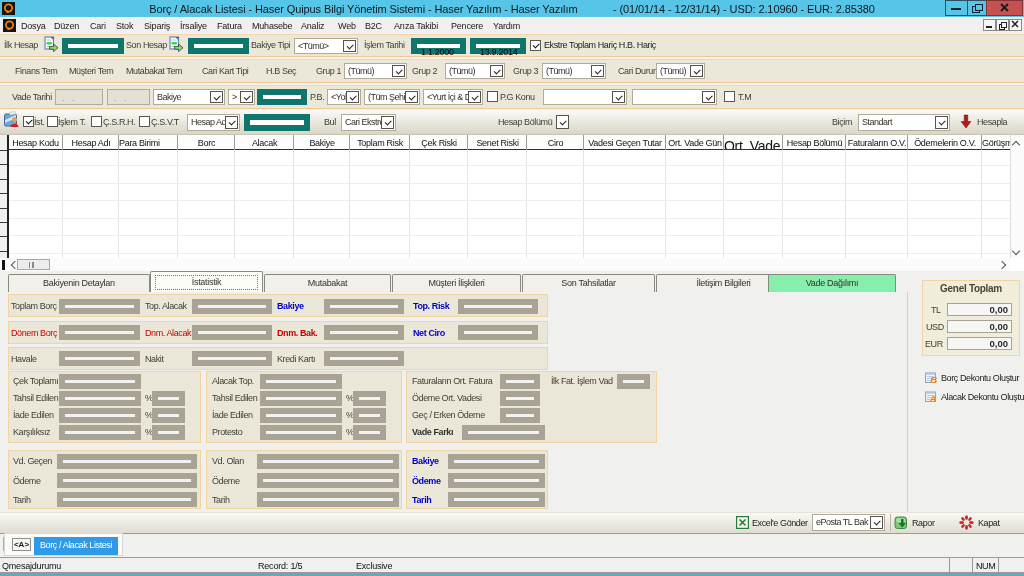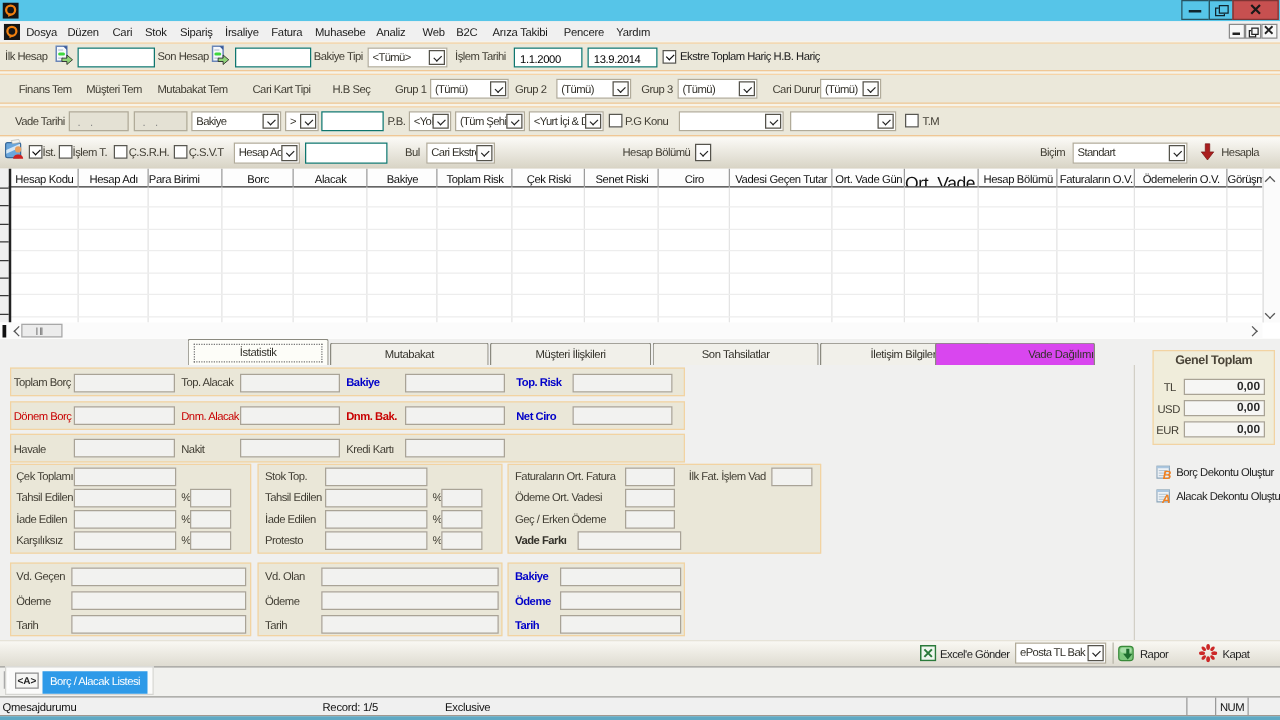--- a/index.html
+++ b/index.html
@@ -1,19 +1,19 @@
 <!DOCTYPE html>
 <html><head><meta charset="utf-8">
 <style>
 html,body{margin:0;padding:0}
 #scr{position:relative;width:1024px;height:576px;overflow:hidden;background:#f0f0ef;
   font-family:"Liberation Sans",sans-serif;font-size:9px;color:#000}
 .abs{position:absolute}
 .lbl{position:absolute;white-space:nowrap;color:#403d33;font-size:9px;letter-spacing:-0.4px;line-height:9px}
-.fld{position:absolute;background:#fff;border:1px solid #0f766e;box-sizing:border-box;font-size:9px;letter-spacing:-0.3px}
+.fld{position:absolute;background:#fff;border:6px solid #0f766e;box-sizing:border-box;font-size:9px;letter-spacing:-0.3px}
 .sunk{position:absolute;background:#fff;border:1px solid #b1ab99;box-sizing:border-box}
 .cmb{position:absolute;background:#fff;border:1px solid #b1ab99;box-sizing:border-box;white-space:nowrap;overflow:hidden}
 .cmb .tx{position:absolute;left:3px;top:3px;font-size:9px;letter-spacing:-0.5px;color:#33312a;line-height:9px}
 .ar{position:absolute;top:1px;right:1px;bottom:1px;width:13px;background:#fdfdfd;border:1px solid #55534b;box-sizing:border-box}
 .ar:after{content:"";position:absolute;left:2.5px;top:3px;width:5px;height:2.5px;border-left:1.6px solid #222;border-bottom:1.6px solid #222;transform:rotate(-45deg)}
 .chk{position:absolute;width:11px;height:11px;background:#fff;border:1px solid #585750;box-sizing:border-box}
 .chk.on:after{content:"";position:absolute;left:1.5px;top:2px;width:5px;height:2.5px;border-left:1.8px solid #0a0a0a;border-bottom:1.8px solid #0a0a0a;transform:rotate(-45deg)}
 .band{position:absolute;left:0;width:1024px;background:#ebe8da;border-top:1px solid #f6d4a7;border-bottom:1px solid #f0c795;box-sizing:border-box}
 .tanbox{position:absolute;background:#eae7d8;border:1px solid #f2d3a2;box-sizing:border-box}
 .blu{color:#0000c8;font-weight:bold}
@@ -21,20 +21,21 @@
 </style></head>
 <body>
 <div id="scr">
 
 <div class="abs" style="left:0;top:0;width:1024px;height:17px;background:#56c5e8"></div>
 <div class="abs" style="left:2px;top:2px"><svg width="13" height="13" viewBox="0 0 13 13">
         <rect width="13" height="13" fill="#151515"></rect>
         <circle cx="6.5" cy="6" r="3.6" fill="none" stroke="#f08010" stroke-width="1.8"></circle>
         <path d="M4.6 8.6 L4.6 11.6 L8.6 9.4 Z" fill="#f08010"></path>
       </svg></div>
+<div class="abs" style="left:0;top:3px;width:1024px;text-align:center;white-space:nowrap;font-size:11px;letter-spacing:-0.1px;color:#0c1a20">Borç / Alacak Listesi - Haser Quipus Bilgi Yönetim Sistemi - Haser Yazılım - Haser Yazılım&nbsp;&nbsp;&nbsp;&nbsp;&nbsp;&nbsp;&nbsp;&nbsp;&nbsp;&nbsp;&nbsp; - (01/01/14 - 12/31/14) - USD: 2.10960 - EUR: 2.85380</div>
 
 <div class="abs" style="left:945px;top:0;width:23px;height:16px;border:1px solid #27525f;box-sizing:border-box;background:#56c5e8"></div>
 <div class="abs" style="left:951px;top:8px;width:10px;height:2px;background:#10262e"></div>
 <div class="abs" style="left:967px;top:0;width:20px;height:16px;border:1px solid #27525f;box-sizing:border-box;background:#56c5e8"></div>
 <div class="abs" style="left:972px;top:6px;width:6px;height:5px;border:1px solid #10262e;background:#56c5e8"></div>
 <div class="abs" style="left:975px;top:4px;width:6px;height:5px;border:1px solid #10262e;background:#56c5e8"></div>
 <div class="abs" style="left:986px;top:0;width:37px;height:16px;border:1px solid #7e3434;box-sizing:border-box;background:#c75050"></div>
 <div class="abs" style="left:1000px;top:3px"><svg width="9" height="9" viewBox="0 0 9 9">
         <path d="M1 1 L8 8 M8 1 L1 8" stroke="#1a1a1a" stroke-width="1.8"></path>
       </svg></div>
@@ -293,28 +294,29 @@
       <div class="abs" style="left:17px;top:124px;width:33px;height:11px;background:#ececec;border:1px solid #a8a8a8;box-sizing:border-box">
         <span style="position:absolute;left:11px;top:2px;width:2px;height:6px;border-left:1px solid #888;border-right:1px solid #888"></span>
         <span style="position:absolute;left:15px;top:2px;width:1px;height:6px;background:#888"></span>
       </div>
       <div class="abs" style="left:999px;top:126px;width:7px;height:7px">
         <span style="position:absolute;left:0;top:1px;width:5px;height:5px;border-right:1.4px solid #555;border-top:1.4px solid #555;transform:rotate(45deg)"></span>
       </div>
     </div>
 
 <div id="tabs" class="abs" style="left:0;top:271px;width:922px;height:21px">
+      <div class="abs" style="left:8px;top:3px;width:142px;height:18px;background:#f1f0ea;border:1px solid #8a897f;border-bottom:none;border-radius:2px 2px 0 0;box-sizing:border-box;text-align:center;font-size:9px;letter-spacing:-0.3px;color:#33312a;line-height:16px">Bakiyenin Detayları</div>
       <div class="abs" style="left:150px;top:0px;width:113px;height:21px;background:#fdfdf8;border:1px solid #8a897f;border-bottom:none;border-radius:2px 2px 0 0;box-sizing:border-box;text-align:center;font-size:9px;letter-spacing:-0.3px;color:#33312a;line-height:19px">
         <span style="position:absolute;left:4px;right:4px;top:3px;bottom:2px;border:1px dotted #777;line-height:13px">İstatistik</span>
       </div>
       <div class="abs" style="left:264px;top:3px;width:127px;height:18px;background:#f1f0ea;border:1px solid #8a897f;border-bottom:none;border-radius:2px 2px 0 0;box-sizing:border-box;text-align:center;font-size:9px;letter-spacing:-0.3px;color:#33312a;line-height:16px">Mutabakat</div>
       <div class="abs" style="left:392px;top:3px;width:129px;height:18px;background:#f1f0ea;border:1px solid #8a897f;border-bottom:none;border-radius:2px 2px 0 0;box-sizing:border-box;text-align:center;font-size:9px;letter-spacing:-0.3px;color:#33312a;line-height:16px">Müşteri İlişkileri</div>
       <div class="abs" style="left:656px;top:3px;width:135px;height:18px;background:#f1f0ea;border:1px solid #8a897f;border-bottom:none;border-radius:2px 2px 0 0;box-sizing:border-box;text-align:center;font-size:9px;letter-spacing:-0.3px;color:#33312a;line-height:16px">İletişim Bilgileri</div>
       <div class="abs" style="left:522px;top:3px;width:133px;height:18px;background:#f1f0ea;border:1px solid #8a897f;border-bottom:none;border-radius:2px 2px 0 0;box-sizing:border-box;text-align:center;font-size:9px;letter-spacing:-0.3px;color:#33312a;line-height:16px">Son Tahsilatlar</div>
-      <div class="abs" style="left:748px;top:3px;width:128px;height:18px;background:#d946ef;border:1px solid #8a897f;border-bottom:none;border-radius:2px 2px 0 0;box-sizing:border-box;text-align:right;font-size:9px;letter-spacing:-0.3px;color:#33312a;line-height:16px">Vade Dağılımı</div>
+      <div class="abs" style="left:768px;top:3px;width:128px;height:18px;background:#86efac;border:1px solid #8a897f;border-bottom:none;border-radius:2px 2px 0 0;box-sizing:border-box;text-align:center;font-size:9px;letter-spacing:-0.3px;color:#33312a;line-height:16px">Vade Dağılımı</div>
     </div>
 
 <div id="stats">
       <div class="tanbox" style="left:8px;top:294px;width:540px;height:23px"></div>
       <div class="tanbox" style="left:8px;top:321px;width:540px;height:23px"></div>
       <div class="tanbox" style="left:8px;top:347px;width:540px;height:23px"></div>
       <div class="lbl " style="left:11px;top:302px">Toplam Borç</div>
       <div class="fld" style="left:59px;top:299px;width:81px;height:15px;background:#f2f2f0;border-color:#a9a396"></div>
       <div class="lbl " style="left:145px;top:302px">Top. Alacak</div>
       <div class="fld" style="left:192px;top:299px;width:80px;height:15px;background:#f2f2f0;border-color:#a9a396"></div>
@@ -346,21 +348,21 @@
       <div class="lbl " style="left:145px;top:394px">%</div>
       <div class="fld" style="left:152px;top:391px;width:33px;height:15px;background:#f2f2f0;border-color:#a9a396"></div>
       <div class="lbl " style="left:13px;top:411px">İade Edilen</div>
       <div class="fld" style="left:59px;top:408px;width:82px;height:15px;background:#f2f2f0;border-color:#a9a396"></div>
       <div class="lbl " style="left:145px;top:411px">%</div>
       <div class="fld" style="left:152px;top:408px;width:33px;height:15px;background:#f2f2f0;border-color:#a9a396"></div>
       <div class="lbl " style="left:13px;top:428px">Karşılıksız</div>
       <div class="fld" style="left:59px;top:425px;width:82px;height:15px;background:#f2f2f0;border-color:#a9a396"></div>
       <div class="lbl " style="left:145px;top:428px">%</div>
       <div class="fld" style="left:152px;top:425px;width:33px;height:15px;background:#f2f2f0;border-color:#a9a396"></div>
-      <div class="lbl " style="left:212px;top:377px">Stok Top.</div>
+      <div class="lbl " style="left:212px;top:377px">Alacak Top.</div>
       <div class="fld" style="left:260px;top:374px;width:82px;height:15px;background:#f2f2f0;border-color:#a9a396"></div>
       <div class="lbl " style="left:212px;top:394px">Tahsil Edilen</div>
       <div class="fld" style="left:260px;top:391px;width:82px;height:15px;background:#f2f2f0;border-color:#a9a396"></div>
       <div class="lbl " style="left:346px;top:394px">%</div>
       <div class="fld" style="left:353px;top:391px;width:33px;height:15px;background:#f2f2f0;border-color:#a9a396"></div>
       <div class="lbl " style="left:212px;top:411px">İade Edilen</div>
       <div class="fld" style="left:260px;top:408px;width:82px;height:15px;background:#f2f2f0;border-color:#a9a396"></div>
       <div class="lbl " style="left:346px;top:411px">%</div>
       <div class="fld" style="left:353px;top:408px;width:33px;height:15px;background:#f2f2f0;border-color:#a9a396"></div>
       <div class="lbl " style="left:212px;top:428px">Protesto</div>

